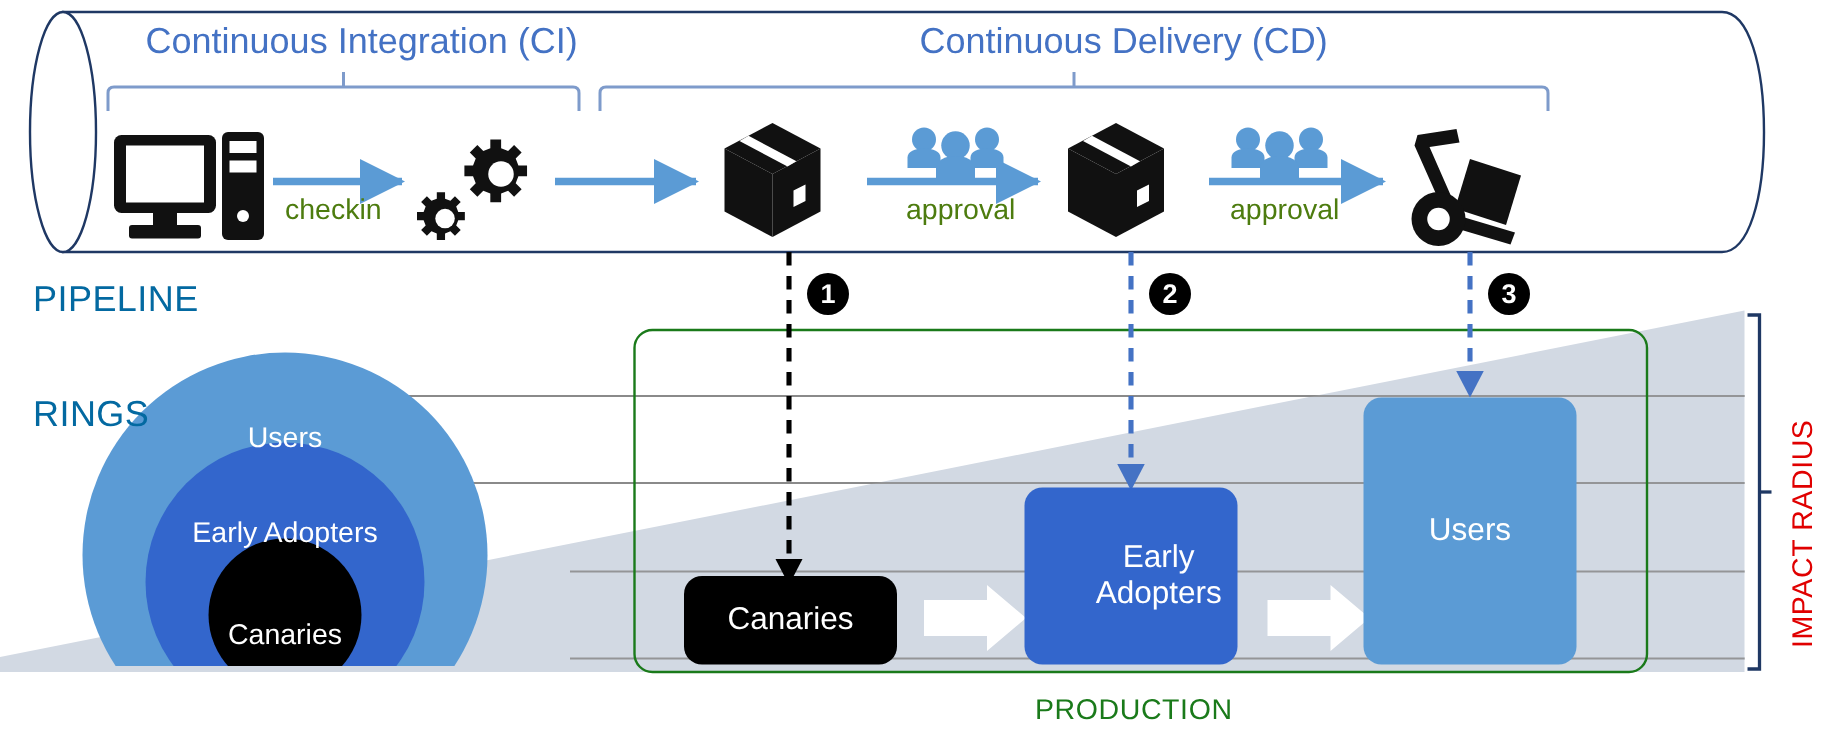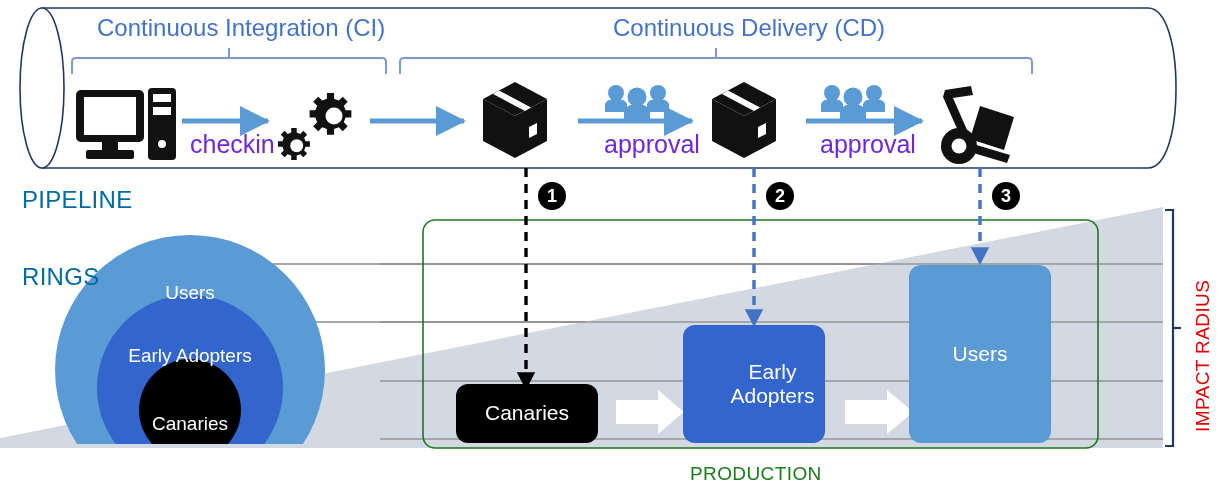--- a/index.html
+++ b/index.html
@@ -2,21 +2,21 @@
 <html><head>
 <meta charset="utf-8">
 <style>
   html,body{margin:0;padding:0;background:#fff;}
   body{width:1218px;height:491px;position:relative;overflow:hidden;
        font-family:"Liberation Sans","DejaVu Sans",sans-serif;}
   #root{position:absolute;left:0;top:0;width:1218px;height:491px;}
   svg.layer{position:absolute;left:0;top:0;width:1218px;height:491px;}
   .txt{position:absolute;white-space:nowrap;}
   .hdr{font-size:24px;color:#4472C4;}
-  .stage-lbl{font-size:25px;color:#6d28d9;}
+  .stage-lbl{font-size:19px;color:#4d7c0f;}
   .side-lbl{font-size:24px;color:#0369a1;letter-spacing:.3px;}
   .ring-lbl{position:absolute;color:#fff;font-size:19px;white-space:nowrap;text-align:center;}
   .box-lbl{color:#fff;font-size:21px;text-align:center;line-height:1.15;}
   .prod-lbl{font-size:19px;color:#1a7a1a;letter-spacing:.4px;text-align:right;}
   .impact-lbl{font-size:19px;color:#e00000;letter-spacing:.4px;
               transform:rotate(-90deg);transform-origin:left top;}
   .badge{position:absolute;width:28px;height:28px;border-radius:50%;background:#000;
          color:#fff;font-size:18px;font-weight:bold;display:flex;align-items:center;
          justify-content:center;line-height:1;}
   .roundbox{position:absolute;border-radius:12px;display:flex;align-items:center;

